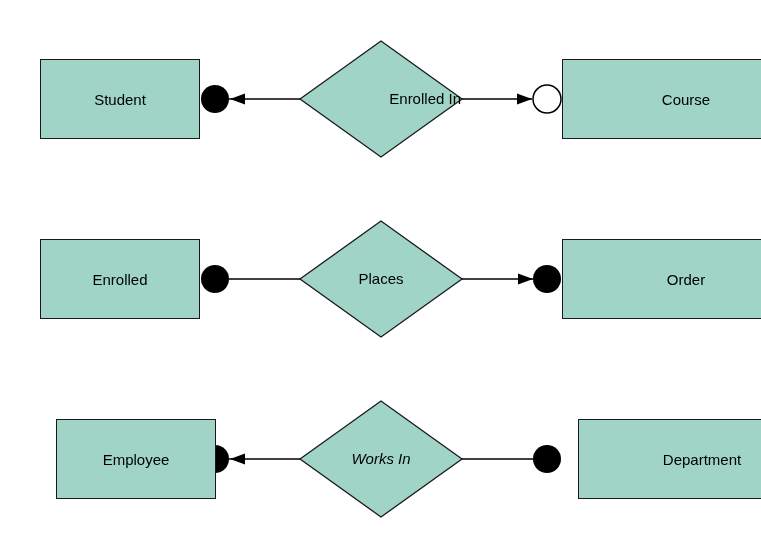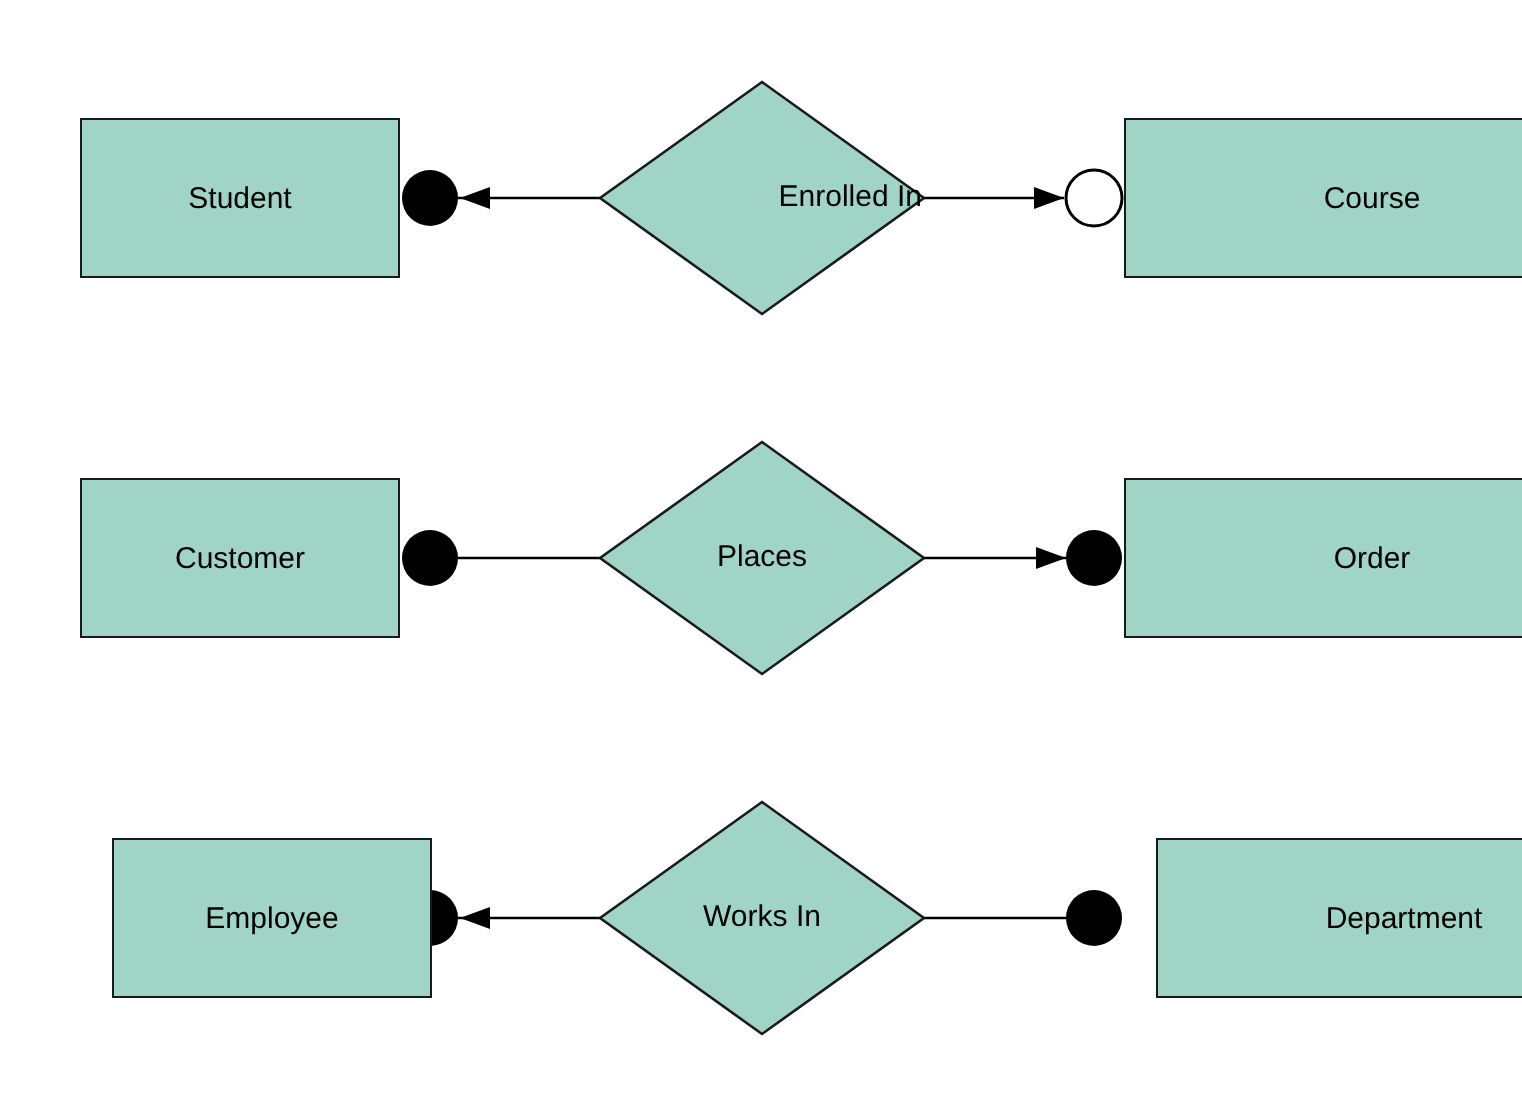--- a/index.html
+++ b/index.html
@@ -45,21 +45,21 @@
     left: 301px;
     width: 160px;
     height: 20px;
     line-height: 20px;
     text-align: center;
     font-size: 15px;
     color: #000000;
   }
   .row1 .diamond-label { top: 89px; text-align: right; }
   .row2 .diamond-label { top: 269px; }
-  .row3 .diamond-label { top: 449px; }
+  .row3 .diamond-label { top: 449px; font-style: italic; }
 </style>
 </head>
 <body>
 
 <div class="canvas">
 
   <svg class="shapes-svg" viewBox="0 0 761 560" xmlns="http://www.w3.org/2000/svg">
 
     <g>
       <line x1="229" y1="99" x2="300" y2="99" stroke="#000000" stroke-width="1.3"></line>
@@ -96,21 +96,21 @@
     </g>
   </svg>
 
   <div class="row1">
     <div class="entity left">Student</div>
     <div class="diamond-label">Enrolled In</div>
     <div class="entity right">Course</div>
   </div>
 
   <div class="row2">
-    <div class="entity left">Customer</div>
+    <div class="entity left">Enrolled</div>
     <div class="diamond-label">Places</div>
     <div class="entity right">Order</div>
   </div>
 
   <div class="row3">
     <div class="entity left">Employee</div>
     <div class="diamond-label">Works In</div>
     <div class="entity right">Department</div>
   </div>
 

